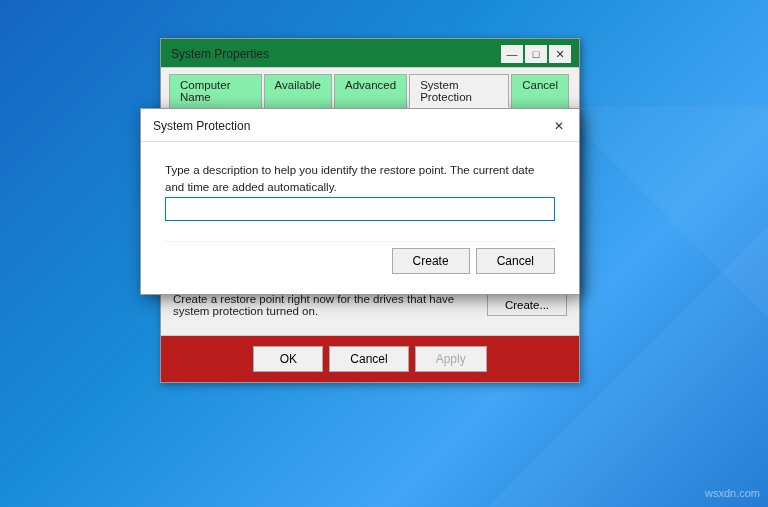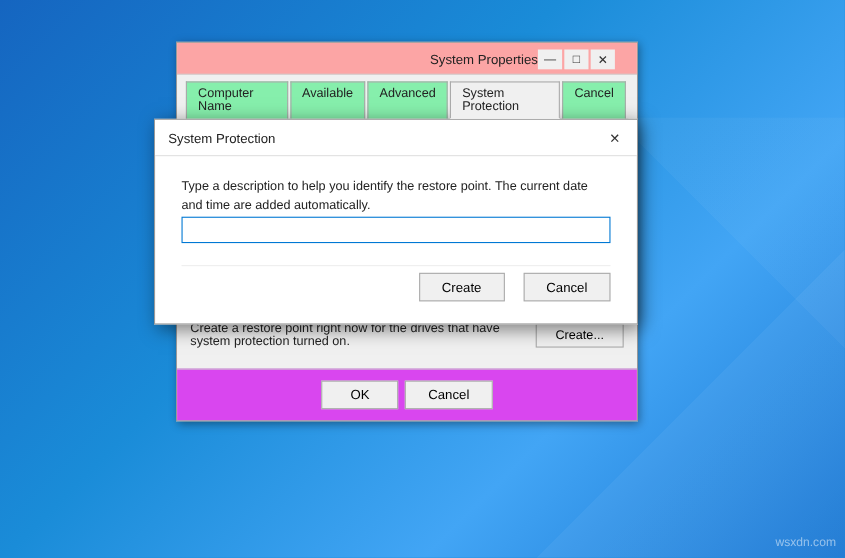--- a/index.html
+++ b/index.html
@@ -51,23 +51,23 @@
       left: 160px;
       width: 420px;
       background: #f0f0f0;
       border: 1px solid #999;
       box-shadow: 2px 2px 8px rgba(0,0,0,0.4);
     }
 
     .window-titlebar {
       display: flex;
       align-items: center;
-      justify-content: flex-end;
-      background: #fca5a5;
-      padding: 6px 20px 4px 10px;
+      justify-content: space-between;
+      background: #15803d;
+      padding: 6px 8px 4px 10px;
       border-bottom: 1px solid #ccc;
     }
 
     .window-title {
       font-size: 12px;
       color: #222;
     }
 
     .window-controls {
       display: flex;
@@ -207,21 +207,21 @@
       min-width: 80px;
     }
 
     
     .bottom-buttons {
       display: flex;
       justify-content: center;
       gap: 6px;
       padding: 10px;
       border-top: 1px solid #ccc;
-      background: #d946ef;
+      background: #b91c1c;
     }
 
     .bottom-btn {
       padding: 5px 20px;
       background: #f0f0f0;
       border: 1px solid #aaa;
       font-size: 12px;
       cursor: pointer;
       min-width: 70px;
     }
@@ -287,21 +287,21 @@
       padding: 4px 6px;
       font-size: 12px;
       outline: none;
       margin-bottom: 20px;
       background: white;
     }
 
     .dialog-buttons {
       display: flex;
       justify-content: flex-end;
-      gap: 17px;
+      gap: 6px;
       padding-top: 6px;
       border-top: 1px solid #eee;
       padding-bottom: 4px;
     }
 
     .dialog-btn {
       padding: 5px 20px;
       background: #f0f0f0;
       border: 1px solid #aaa;
       font-size: 12px;
@@ -378,20 +378,21 @@
 
       <div class="action-row">
         <span class="action-text">Create a restore point right now for the drives that have system protection turned on.</span>
         <button class="action-btn">Create...</button>
       </div>
     </div>
 
     <div class="bottom-buttons">
       <button class="bottom-btn">OK</button>
       <button class="bottom-btn">Cancel</button>
+      <button class="bottom-btn" style="color:#aaa;">Apply</button>
     </div>
   </div>
 
   <div class="sys-protection-dialog">
 
     <div class="dialog-titlebar">
       <span class="dialog-title-text">System Protection</span>
       <button class="dialog-close-btn">✕</button>
     </div>
 

